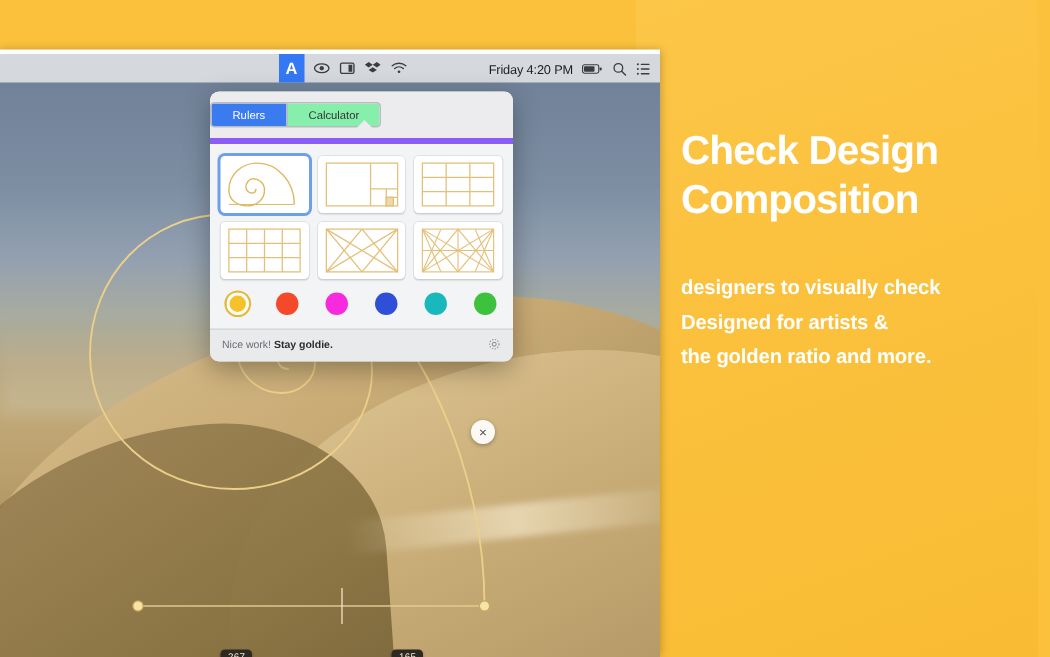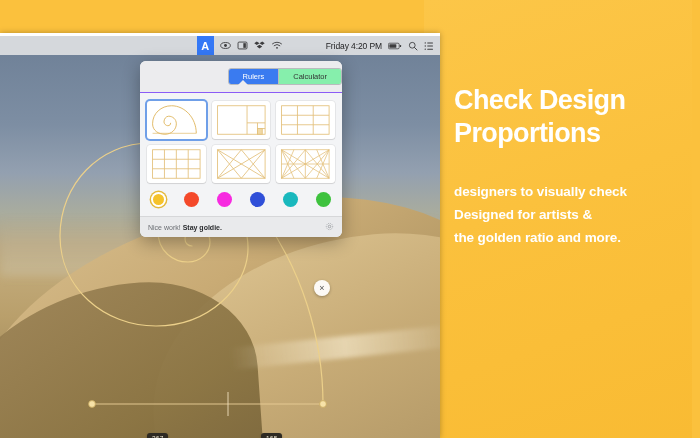--- a/index.html
+++ b/index.html
@@ -66,39 +66,39 @@
     display:flex;align-items:center;justify-content:flex-end;
     padding-right:6px;box-sizing:border-box;
     font-size:8.5px;color:#1d1d1f;
   }
   .mb-item{display:flex;align-items:center;margin-left:6px;}
   .mb-app{
     width:17px;height:19px;background:#3478f6;color:#fff;
     display:flex;align-items:center;justify-content:center;
     font-size:11px;font-weight:bold;margin-left:0;
   }
-  .mb-clock{font-size:8.5px;margin-left:7px;color:#1d1d1f;letter-spacing:-.1px;padding-left:36px;}
+  .mb-clock{font-size:8.5px;margin-left:18px;color:#1d1d1f;letter-spacing:-.1px;padding-left:36px;}
   .ic{display:block;}
 
   
   .pop{
     position:absolute;left:140px;top:25px;width:202px;
     background:#f3f4f6;border-radius:6px;
     box-shadow:0 5px 18px rgba(0,0,0,.32);
     overflow:hidden;
   }
   .pop-arrow{
     position:absolute;left:96px;top:19px;width:0;height:0;
     border-left:7px solid transparent;border-right:7px solid transparent;
     border-bottom:7px solid #ececee;z-index:3;
   }
   .pop-head{
     background:#ececee;padding:7px 0 7px 0;
-    display:flex;justify-content:flex-end;
-    border-bottom:1px solid #8b5cf6;
+    display:flex;justify-content:flex-start;
+    border-bottom:4px solid #8b5cf6;
   }
   .seg{display:flex;border:1px solid #b9bbbe;border-radius:3px;overflow:hidden;height:15px;}
   .seg div{
     font-size:7.5px;display:flex;align-items:center;justify-content:center;
     padding:0 14px;color:#333;background:#86efac;
   }
   .seg div.on{background:#3a7bf0;color:#fff;}
   .seg div+div{border-left:1px solid #b9bbbe;}
 
   .grid{
@@ -140,21 +140,21 @@
 </style>
 </head>
 <body>
 
 <div id="stage">
 
   <div class="promo">
     <div class="promo-inner">
       <div class="promo-h">
         <span>Check Design</span>
-        <span>Proportions</span>
+        <span>Composition</span>
       </div>
       <div class="promo-b">
         <span>designers to visually check</span>
         <span>Designed for artists &amp;</span>
         <span>the golden ratio and more.</span>
       </div>
     </div>
   </div>
 
   <div class="shot">

